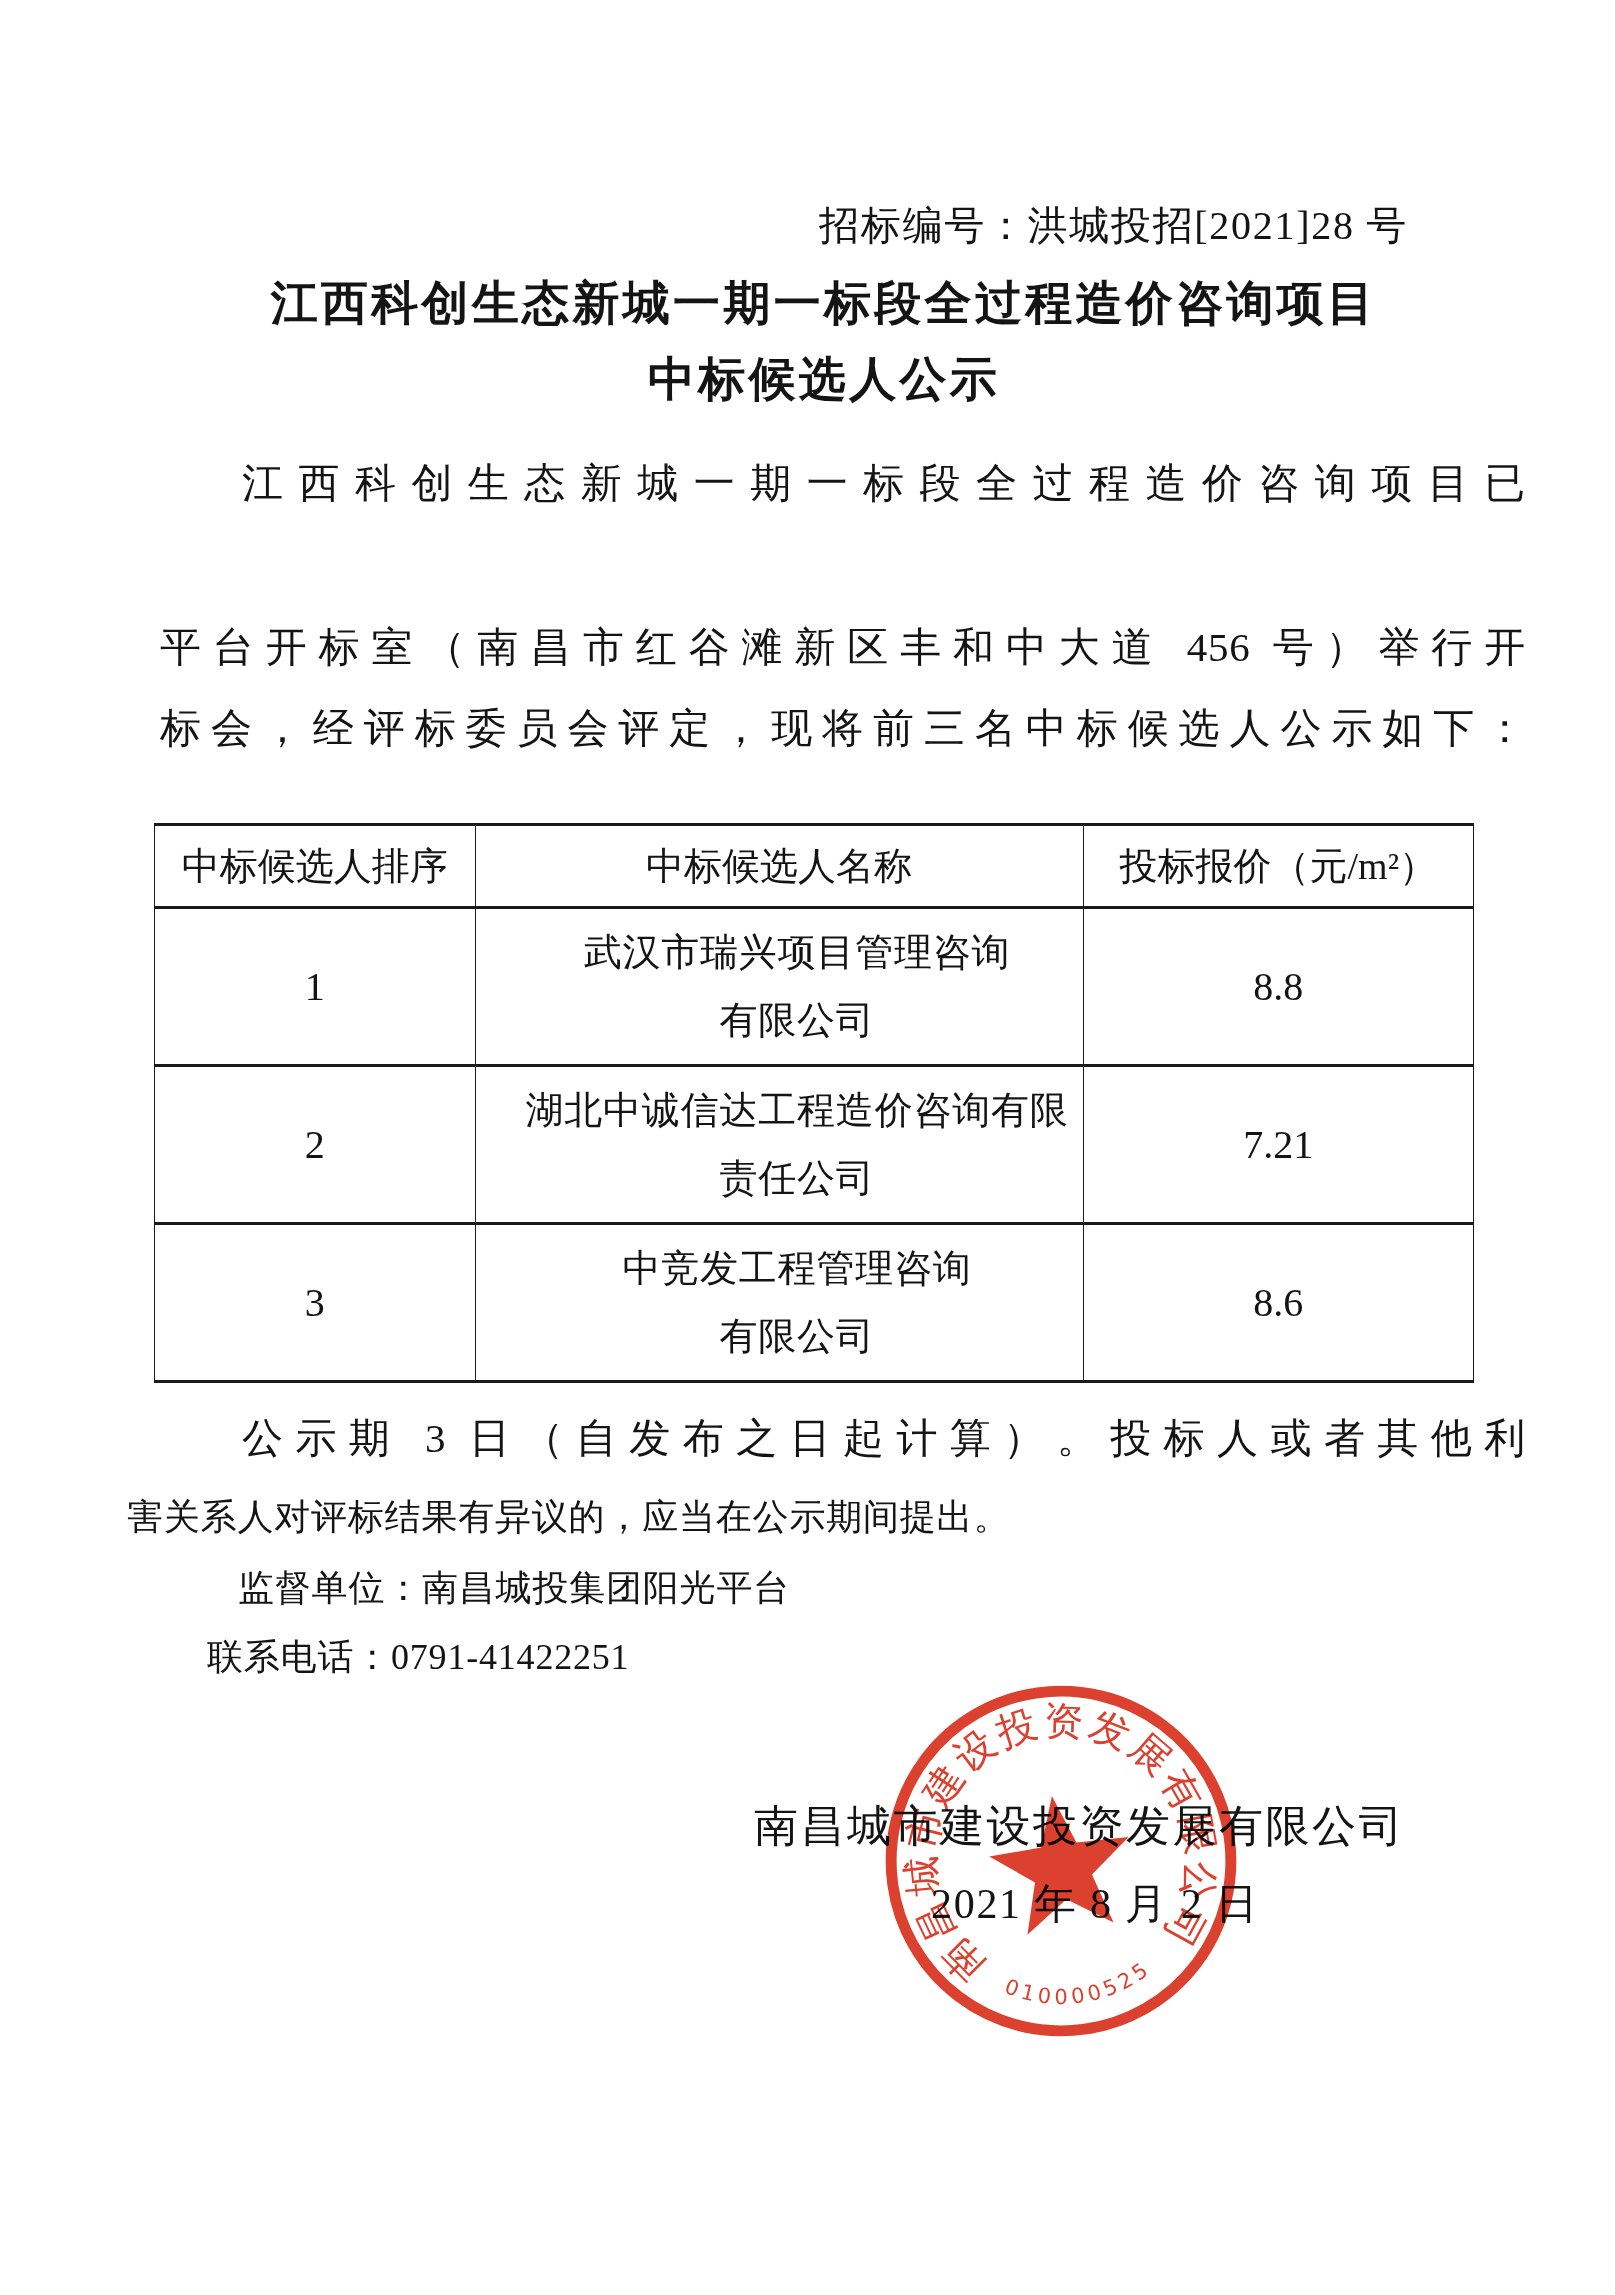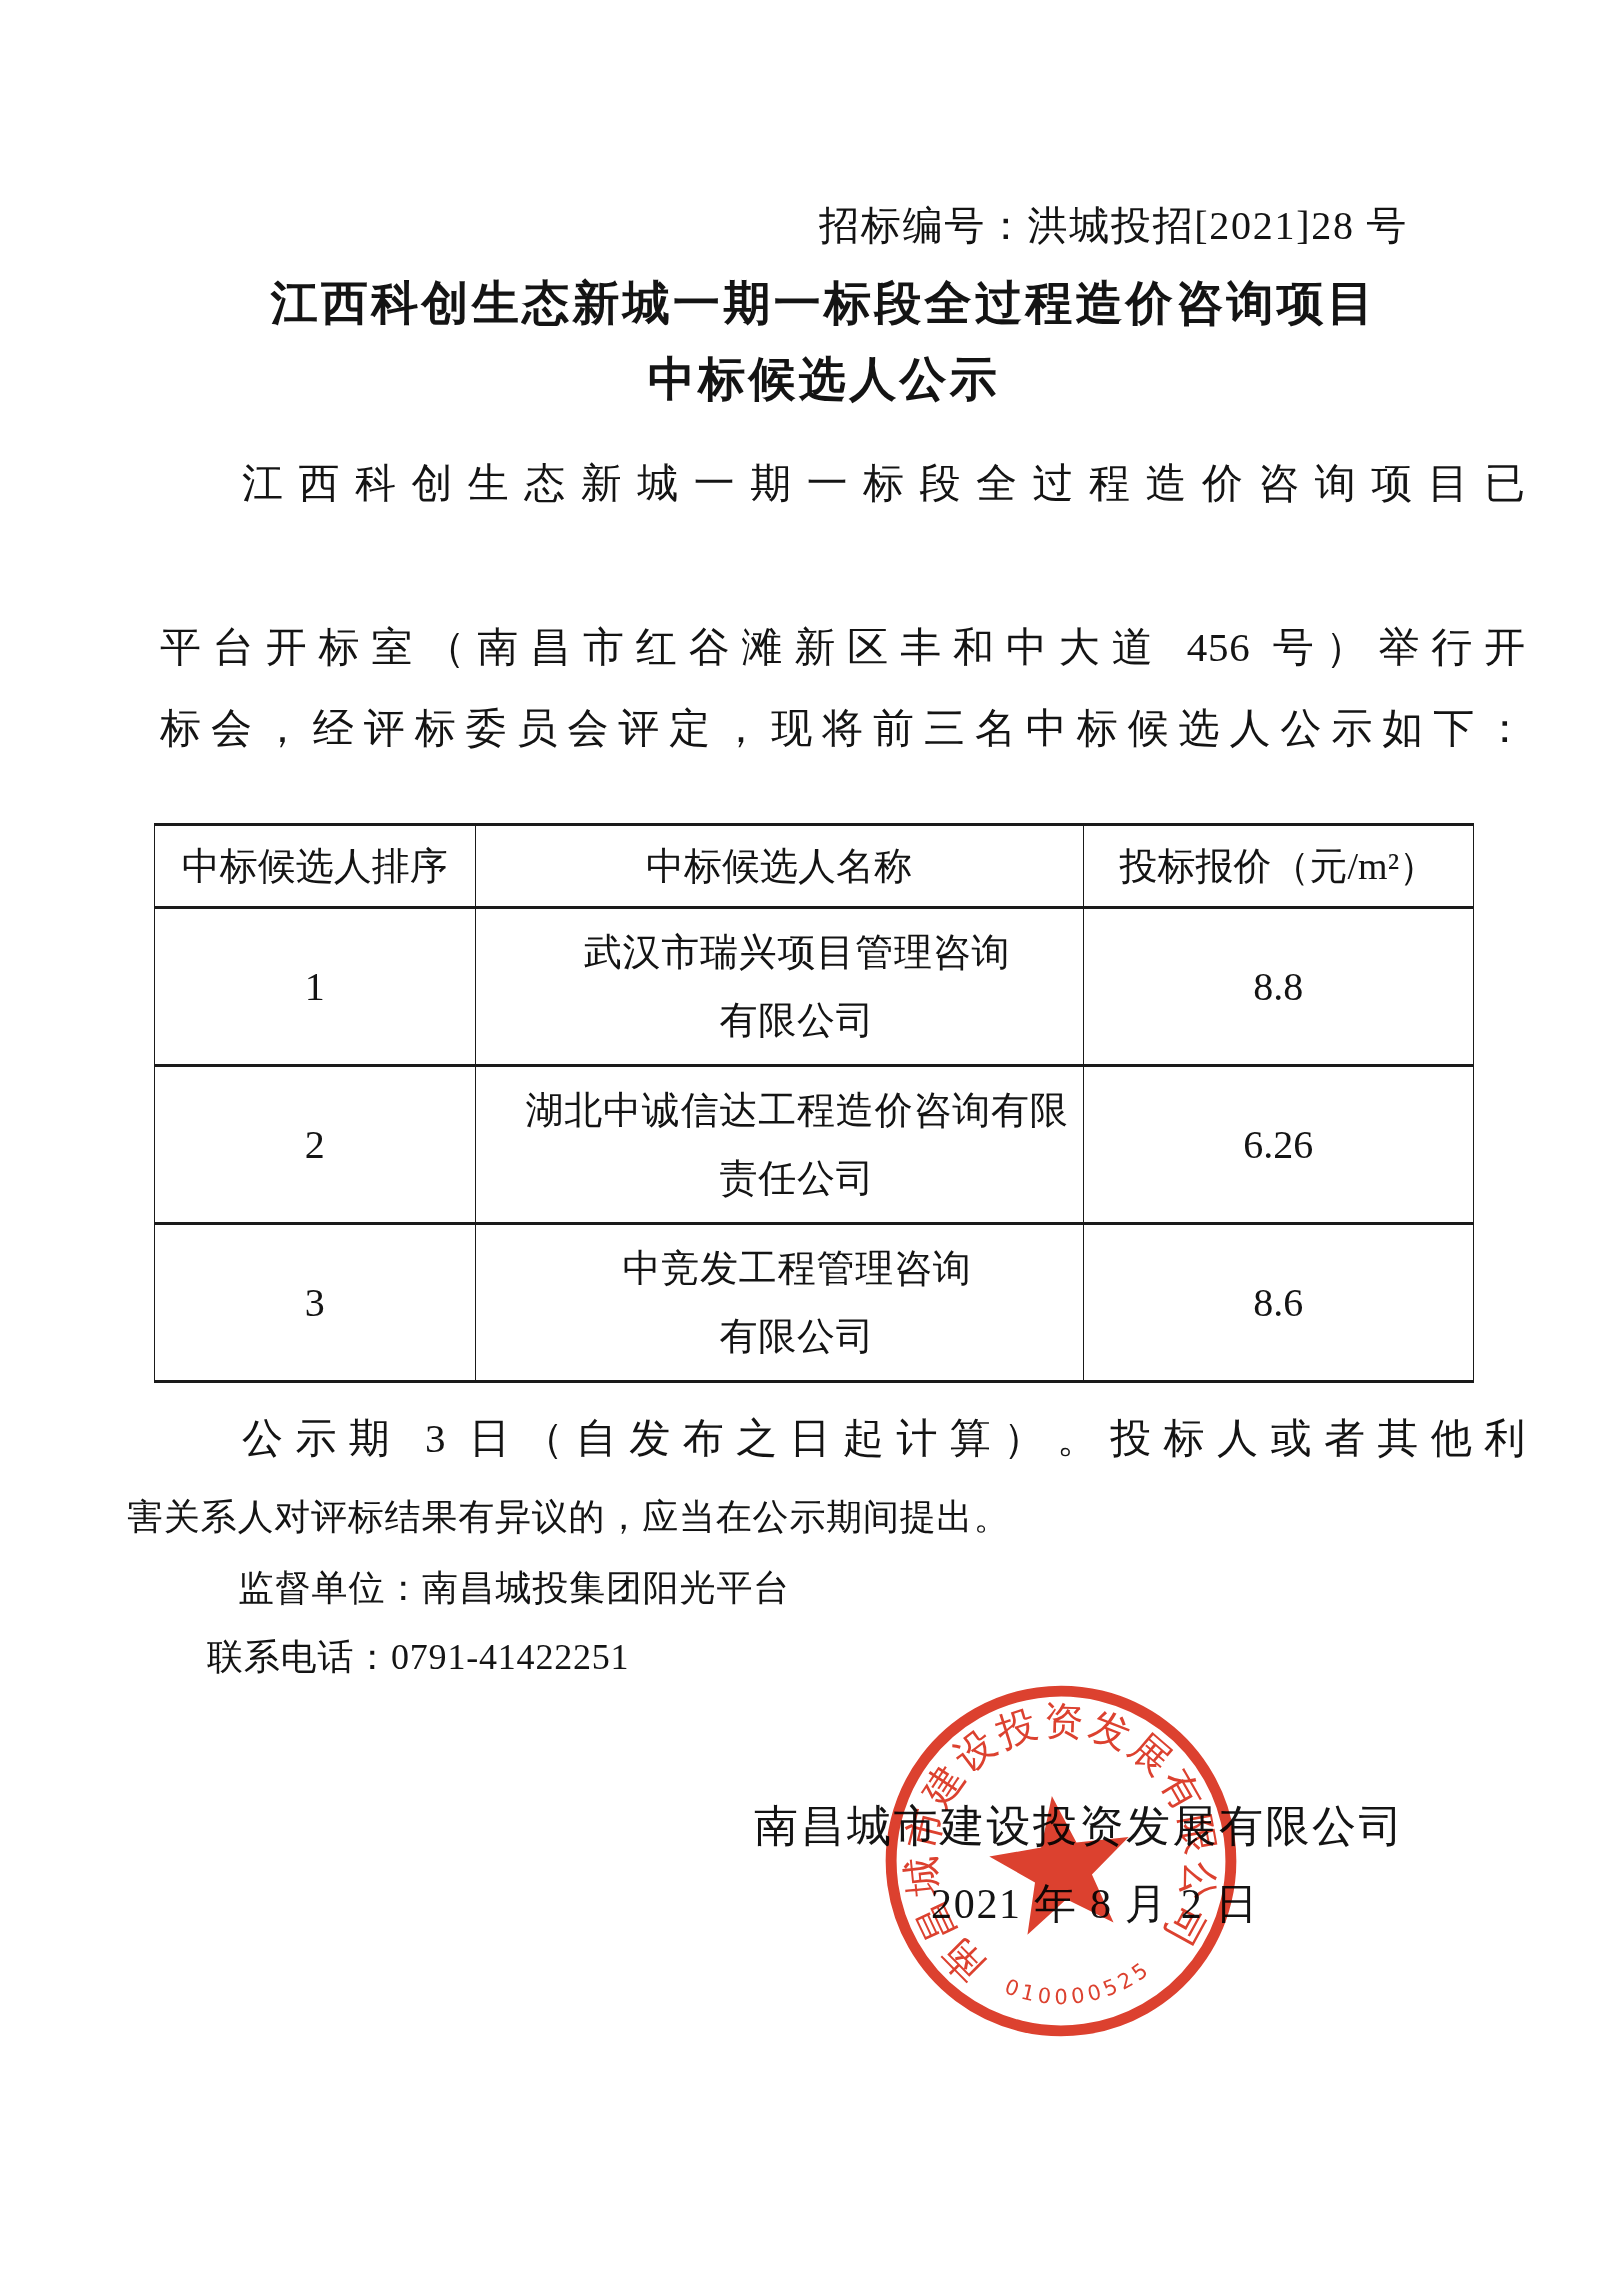--- a/index.html
+++ b/index.html
@@ -121,21 +121,21 @@
       <td>8.8</td>
     </tr>
     <tr>
       <td>2</td>
       <td>
         <div class="namecell">
           <span>湖北中诚信达工程造价咨询有限</span>
           <span>责任公司</span>
         </div>
       </td>
-      <td>6.26</td>
+      <td>7.21</td>
     </tr>
     <tr>
       <td>3</td>
       <td>
         <div class="namecell">
           <span>中竞发工程管理咨询</span>
           <span>有限公司</span>
         </div>
       </td>
       <td>8.6</td>

